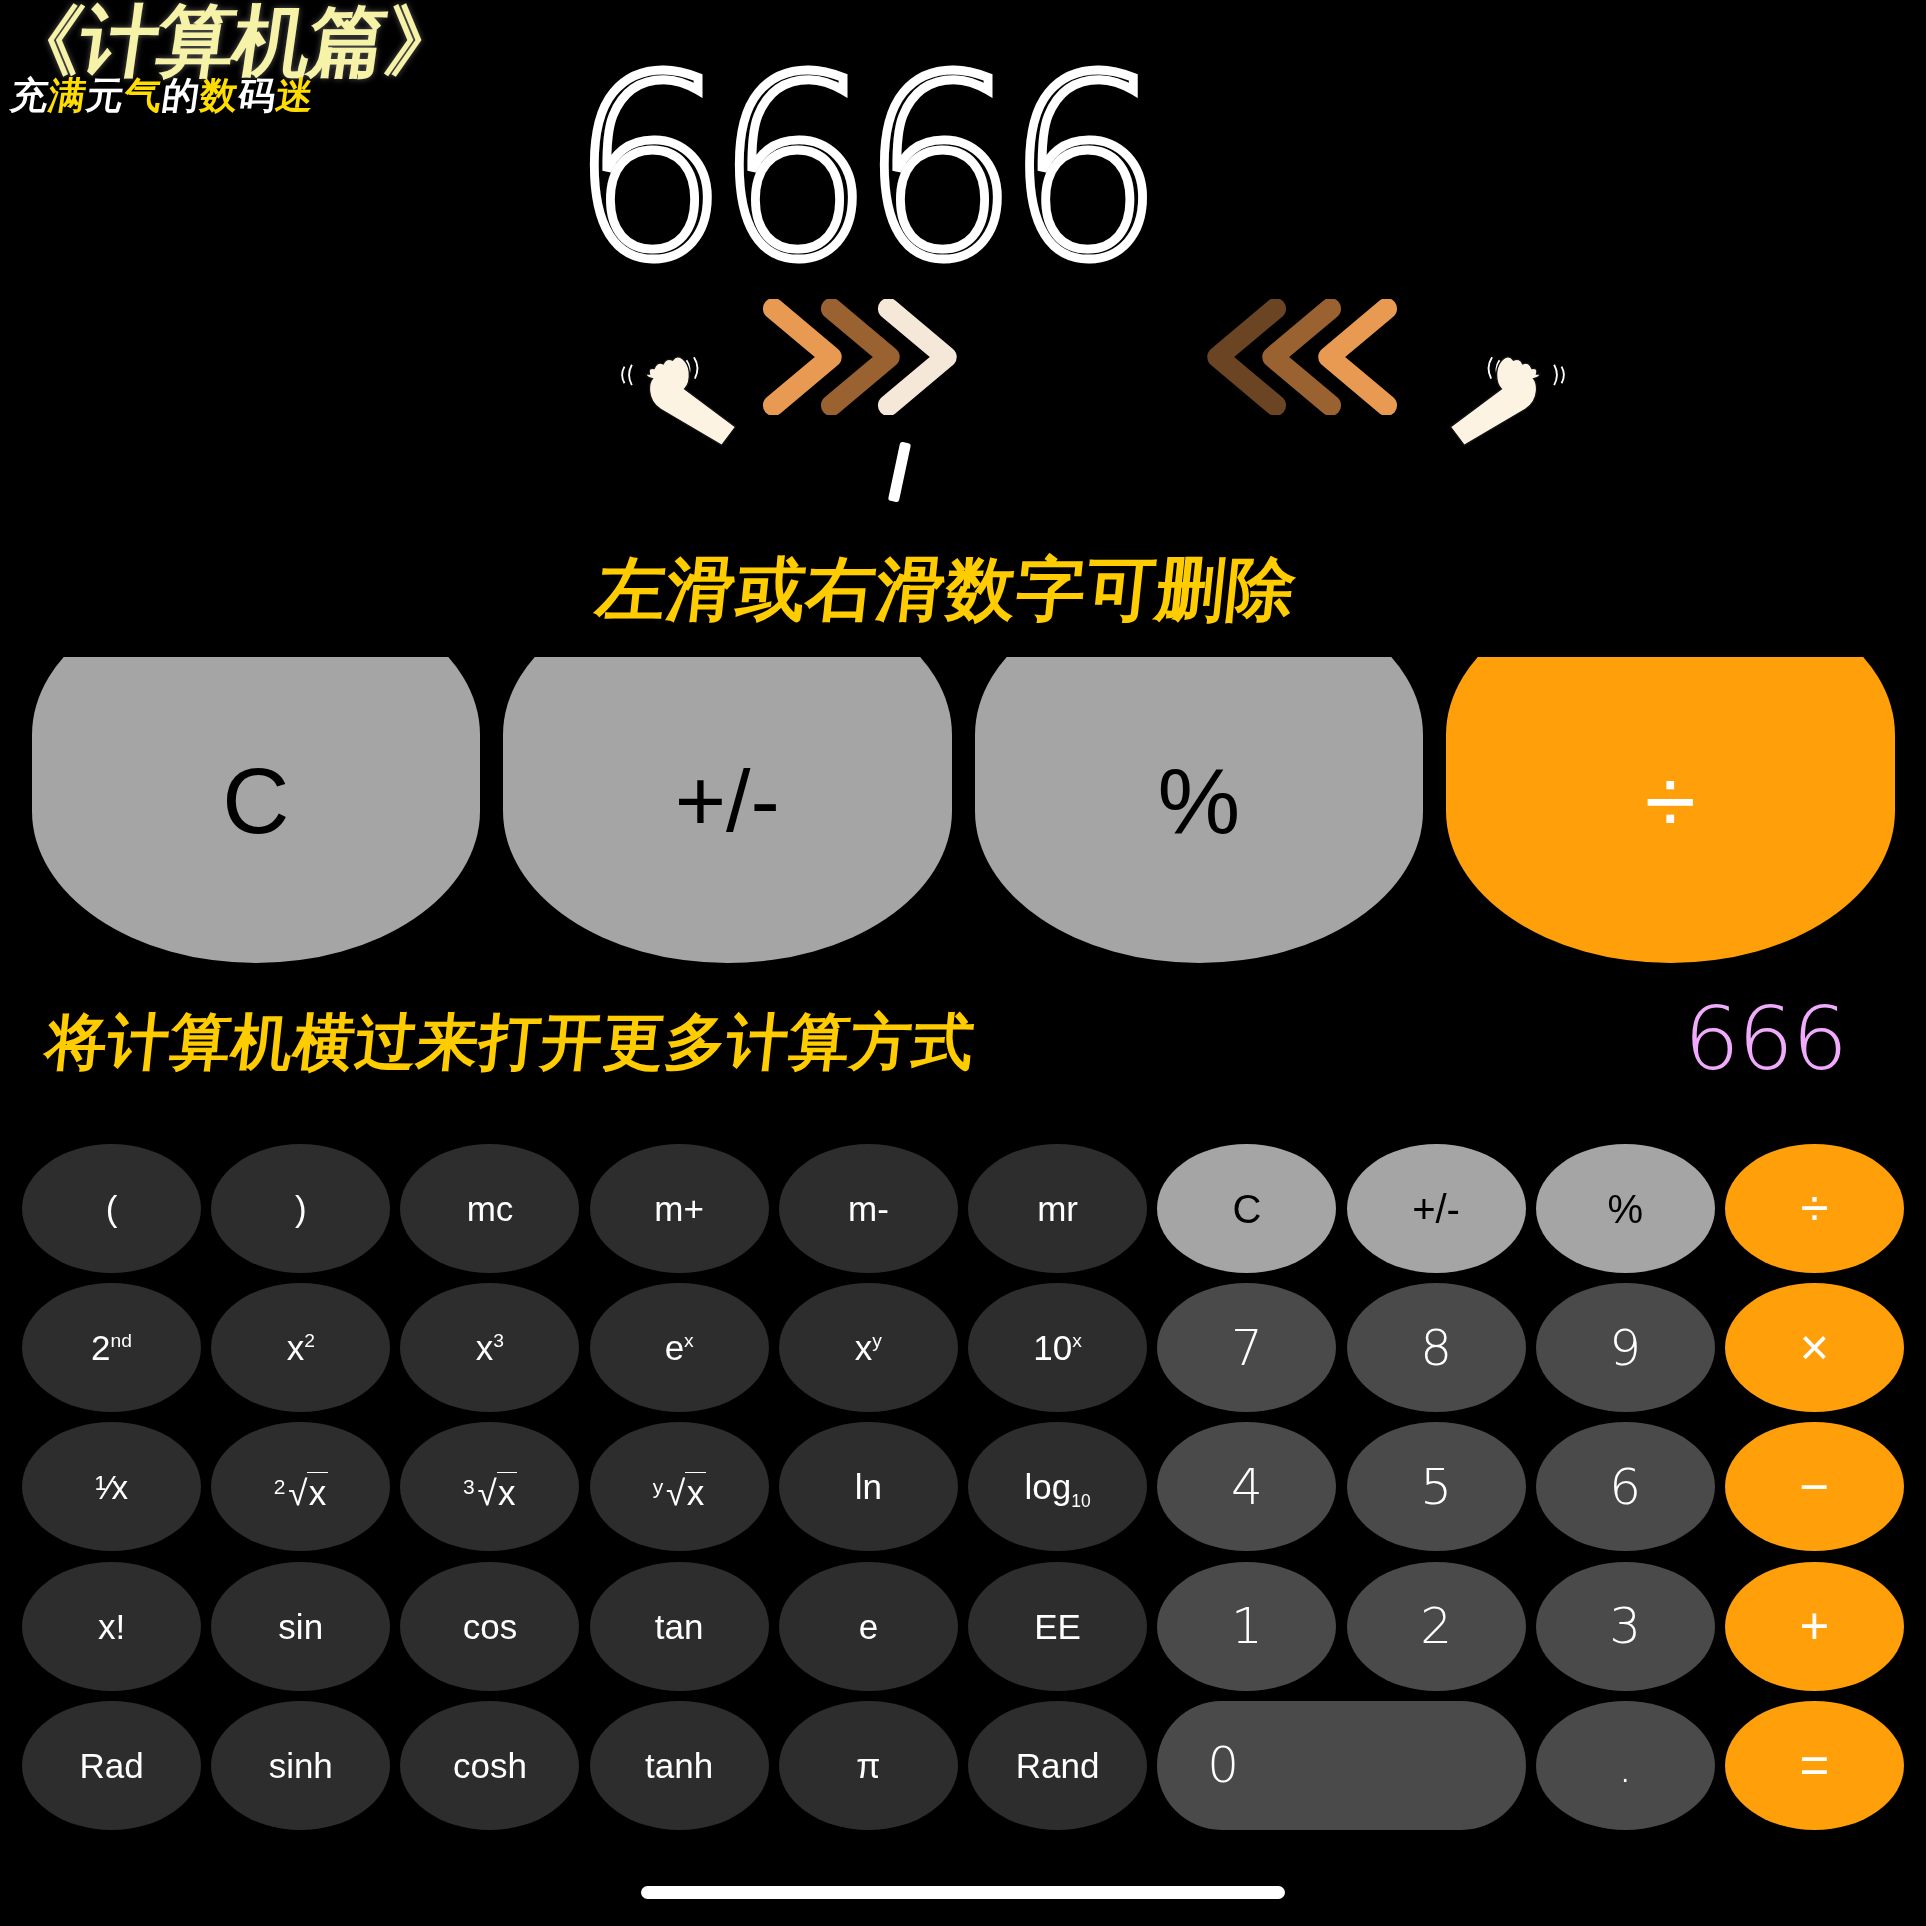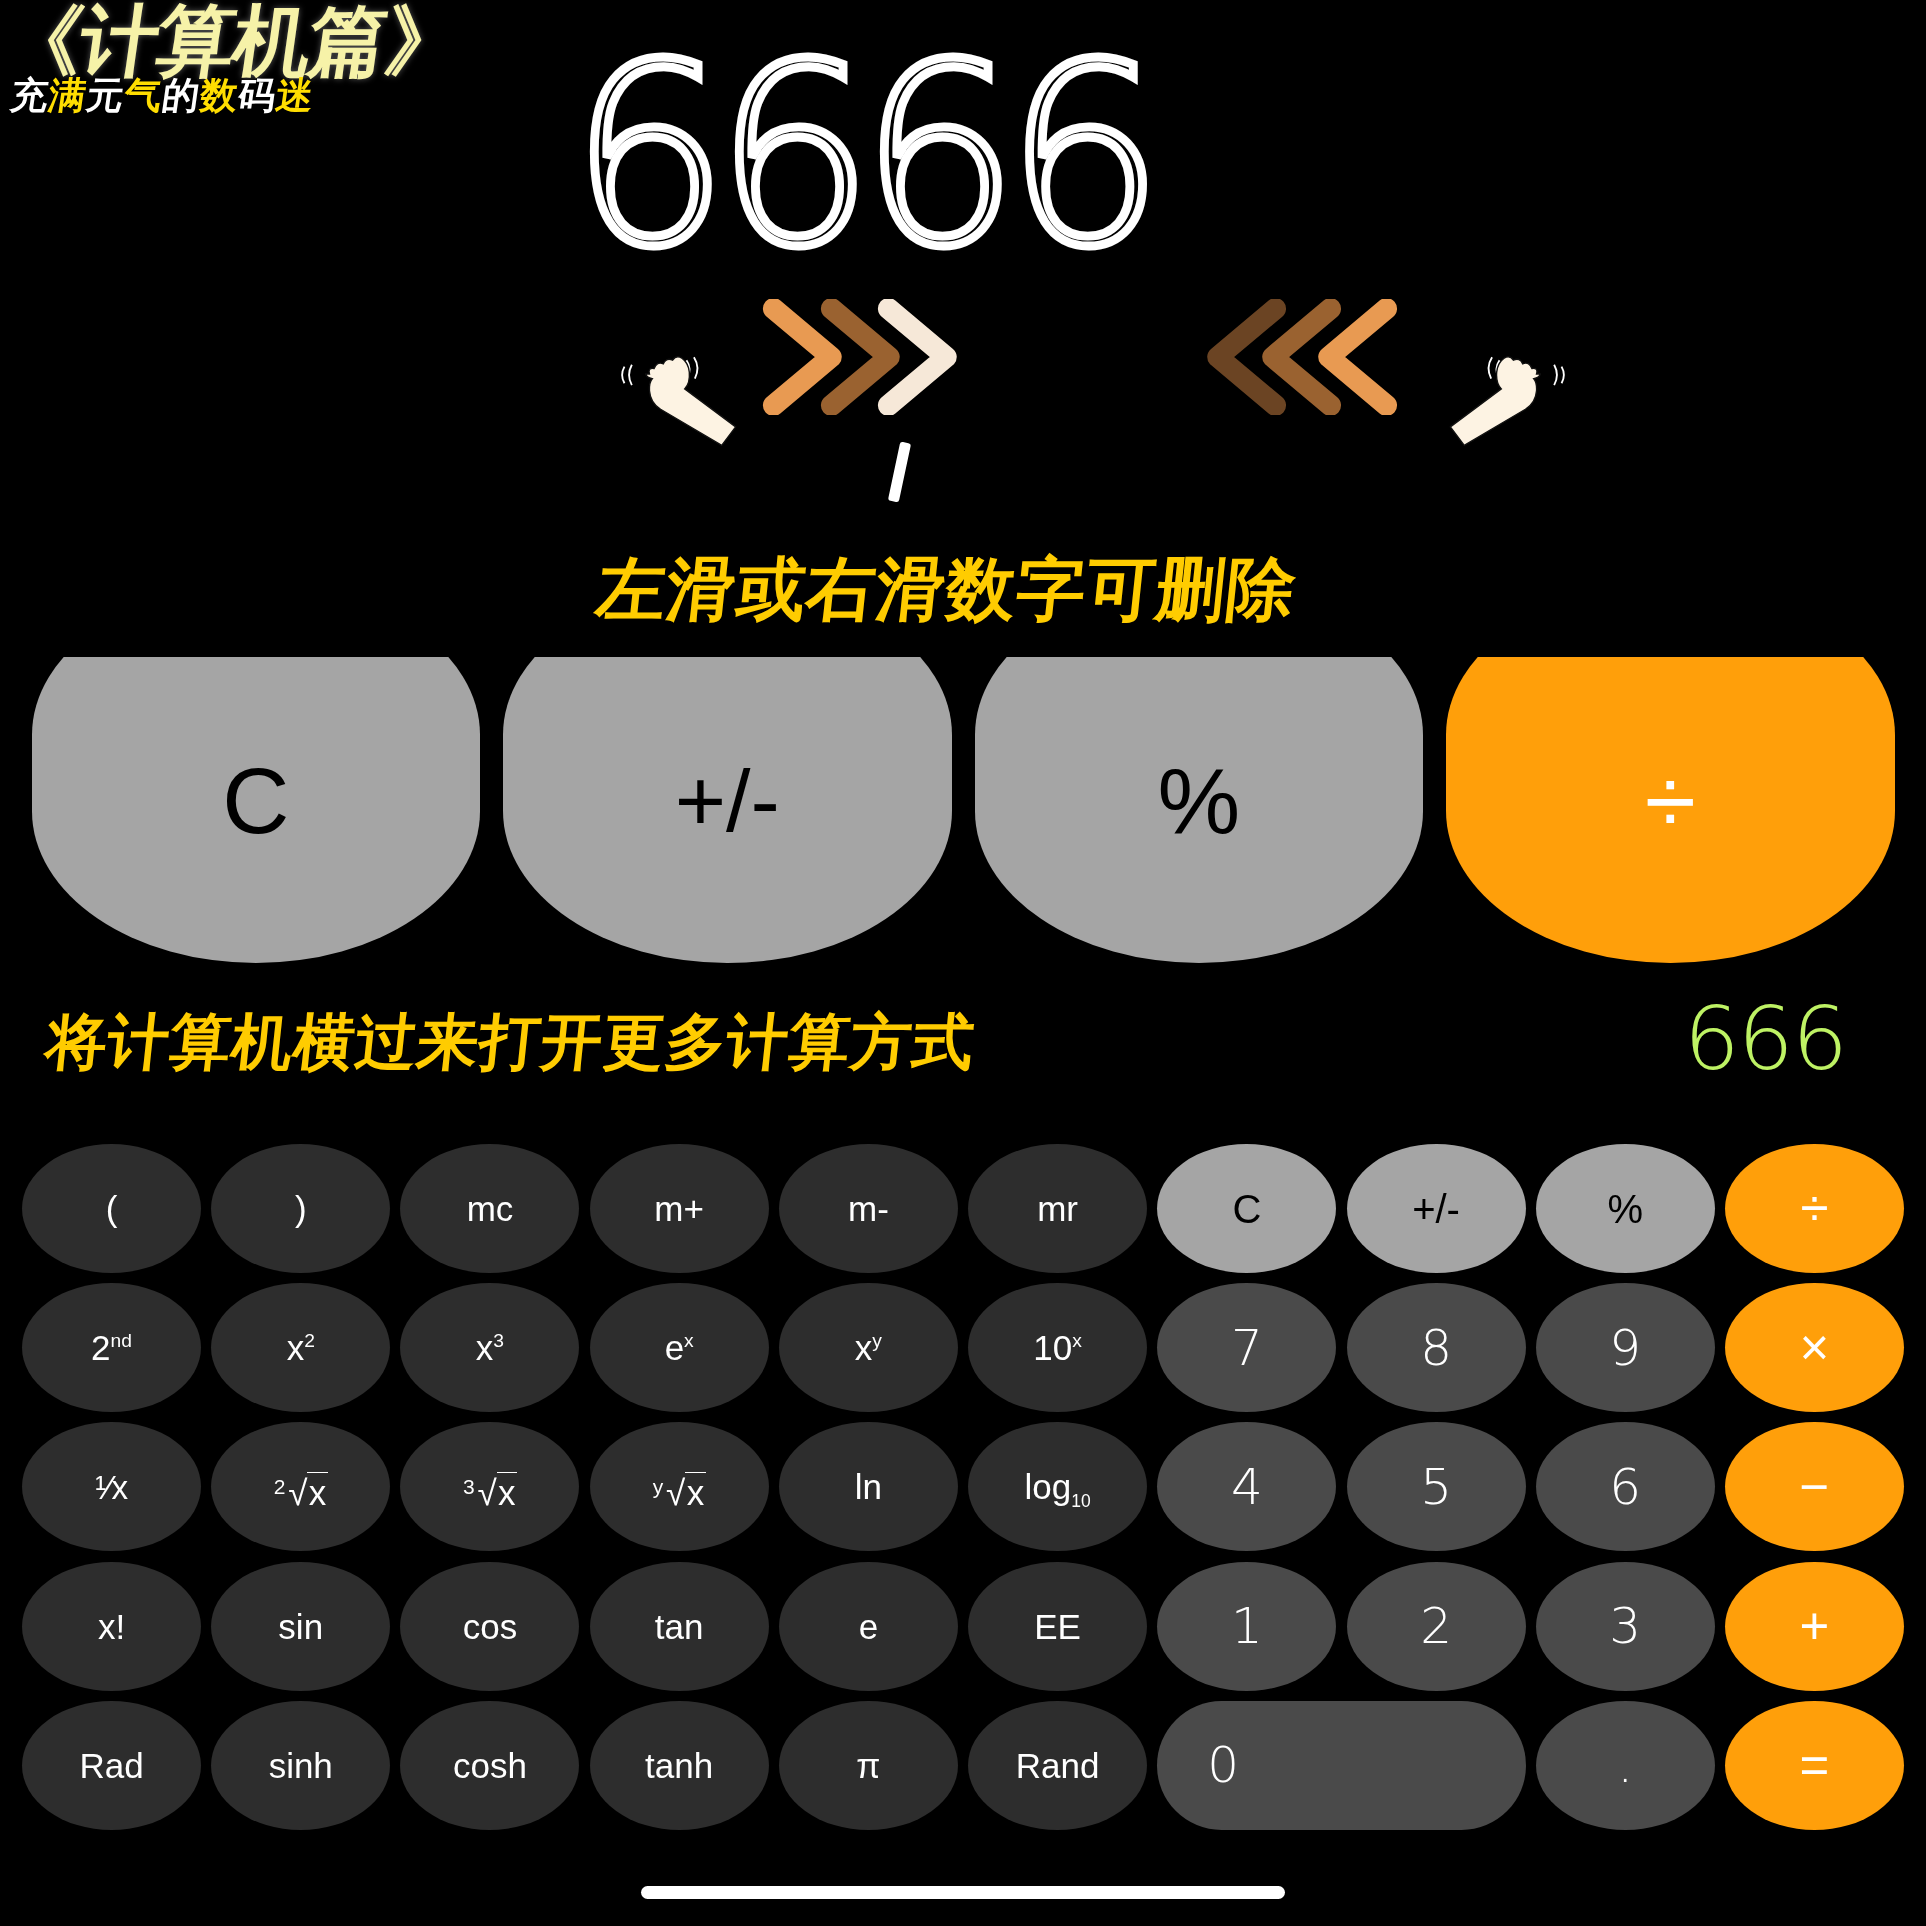--- a/index.html
+++ b/index.html
@@ -18,21 +18,21 @@
     font-size:37px;font-weight:bold;line-height:1;margin-top:-2.8px;margin-left:6.5px;
     transform:skewX(-8deg);white-space:nowrap;
     letter-spacing:0.9px;
   }
   #sub-title span{display:inline-block;}
   .sub-w{color:#ffffff;}
   .sub-y{color:#ffdd00;}
 
   
   #bigdigits{
-    position:absolute;left:570px;top:31px;
+    position:absolute;left:570px;top:44px;
     font-size:250px;font-weight:300;line-height:1;color:transparent;
     -webkit-text-stroke:8.8px #ffffff;
     letter-spacing:-14px;white-space:nowrap;
     font-family:"DejaVu Sans",sans-serif;
   }
   #bigdigits-tail{
     position:absolute;left:894px;top:442px;width:11px;height:60px;background:#fff;
     transform:rotate(12deg);border-radius:2.8px;
   }
 
@@ -60,21 +60,21 @@
 
   
   #caption2{
     position:absolute;left:46px;top:1002px;
     font-size:61px;font-weight:bold;color:#ffcc00;white-space:nowrap;
     transform:skewX(-6deg);letter-spacing:0.9px;
     -webkit-text-stroke:4.2px #000;paint-order:stroke fill;
   }
   #display-value{
     position:absolute;right:80px;top:995px;
-    font-size:88px;font-weight:300;color:#bef264;line-height:1;
+    font-size:88px;font-weight:300;color:#f0abfc;line-height:1;
     font-family:"DejaVu Sans",sans-serif;letter-spacing:-1.9px;
   }
 
   
   #keypad{position:absolute;left:22px;top:1144px;width:1882px;}
   .kp-row{display:grid;grid-template-columns:repeat(10,1fr);gap:10.2px;margin-bottom:10.2px;}
   .key{
     height:129px;border-radius:50%/50%;
     display:flex;align-items:center;justify-content:center;
     color:#fff;font-size:35px;font-weight:400;line-height:1;

